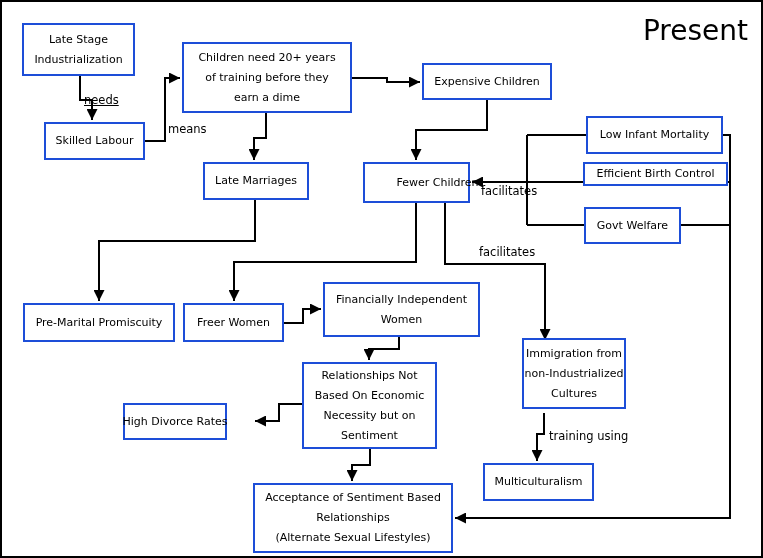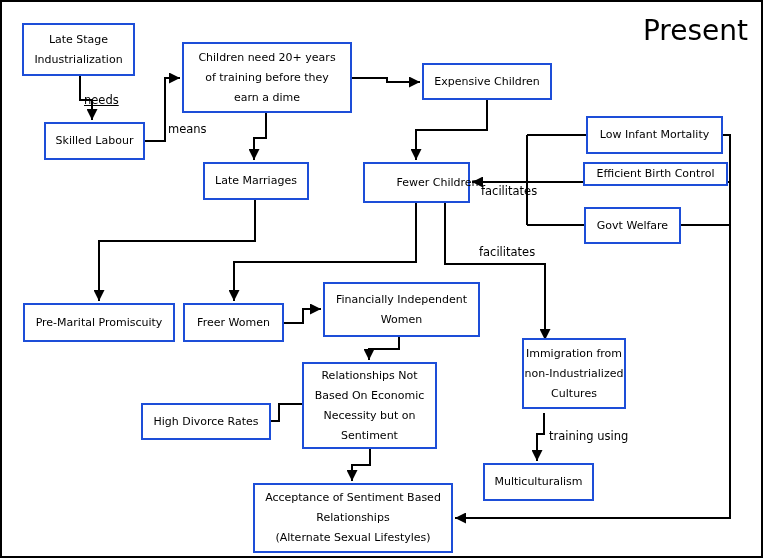--- a/index.html
+++ b/index.html
@@ -113,21 +113,21 @@
   <div class="node" style="left:181px; top:301px; width:101px; height:39px;">Freer Women</div>
 
   <div class="node" style="left:321px; top:280px; width:157px; height:55px;">Financially Independent
 Women</div>
 
   <div class="node" style="left:300px; top:360px; width:135px; height:87px;">Relationships Not
 Based On Economic
 Necessity but on
 Sentiment</div>
 
-  <div class="node" style="left:139px; top:401px; width:130px; height:37px;">High Divorce Rates</div>
+  <div class="node" style="left:121px; top:401px; width:104px; height:37px;">High Divorce Rates</div>
 
   <div class="node" style="left:481px; top:336px; width:104px; height:71px;margin-left:39px;">Immigration from
 non-Industrialized
 Cultures</div>
 
   <div class="node" style="left:481px; top:461px; width:111px; height:38px;">Multiculturalism</div>
 
   <div class="node" style="left:251px; top:481px; width:200px; height:70px;">Acceptance of Sentiment Based
 Relationships
 (Alternate Sexual Lifestyles)</div>

